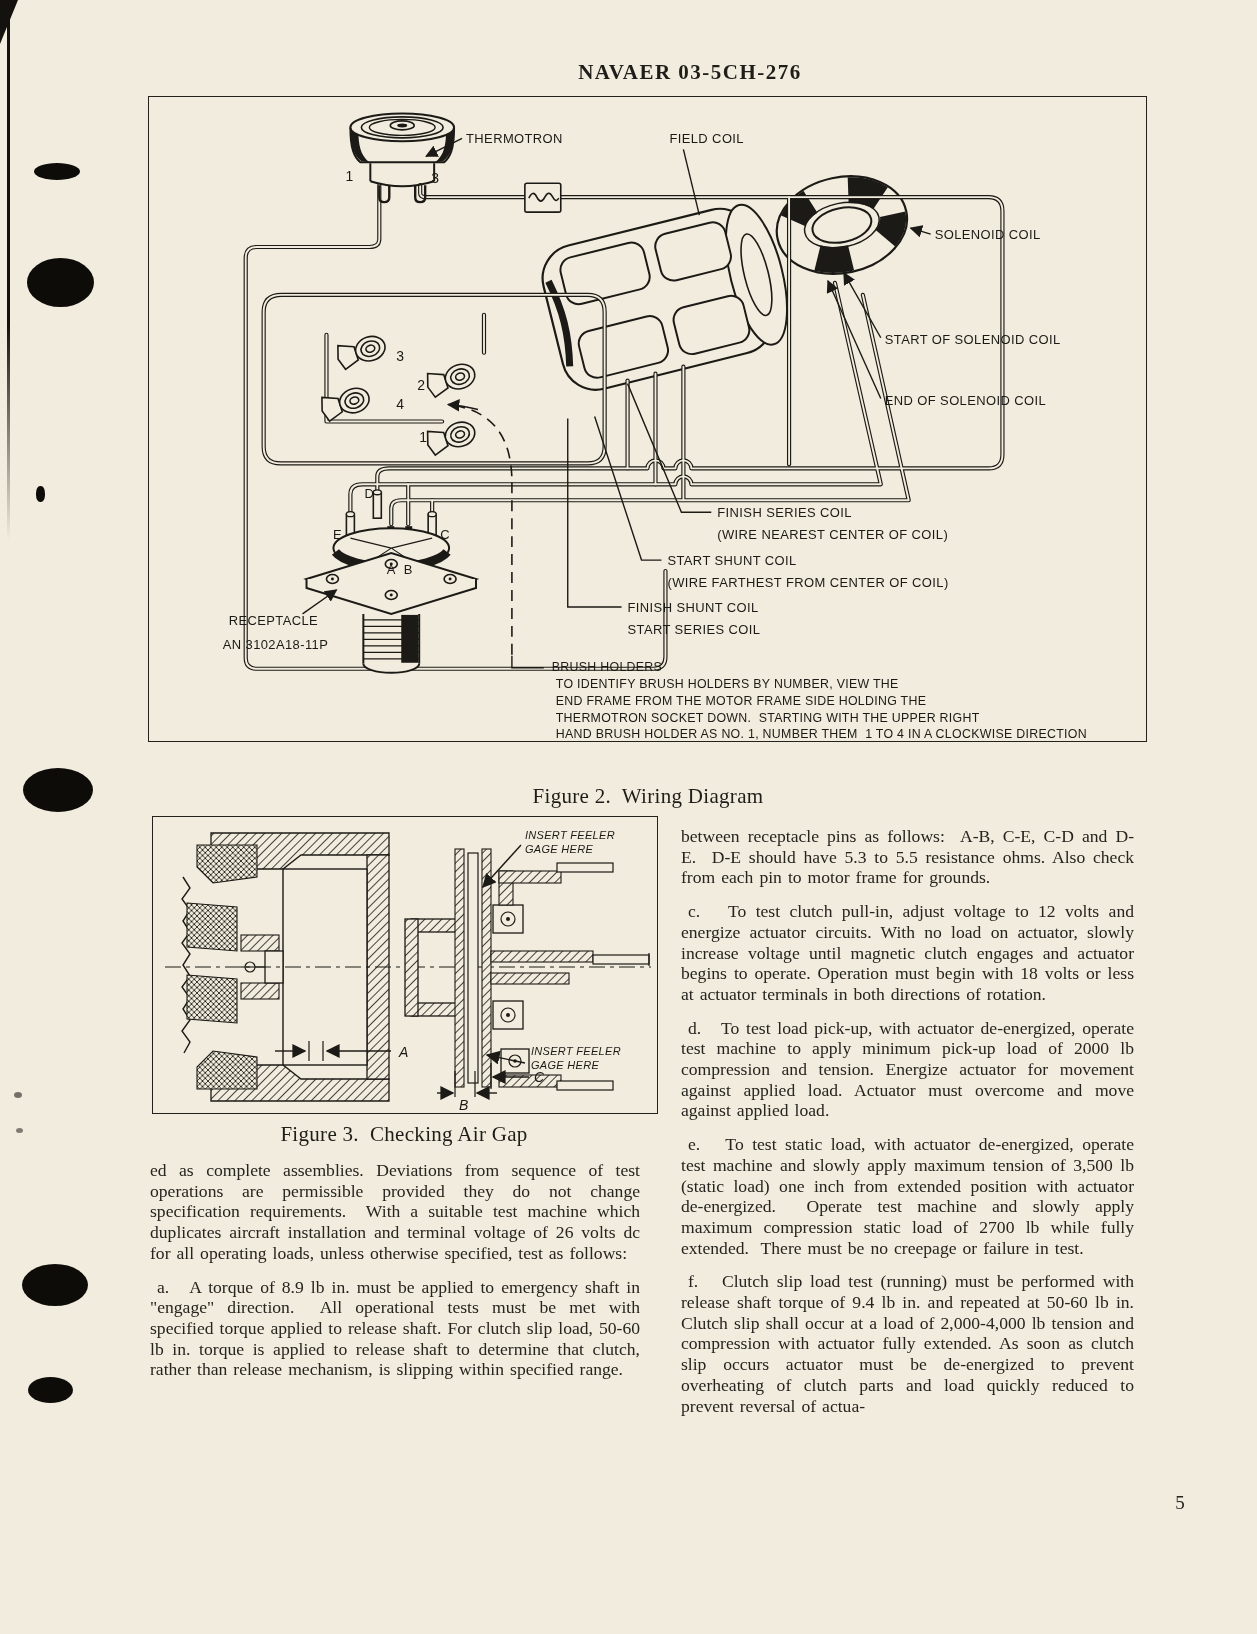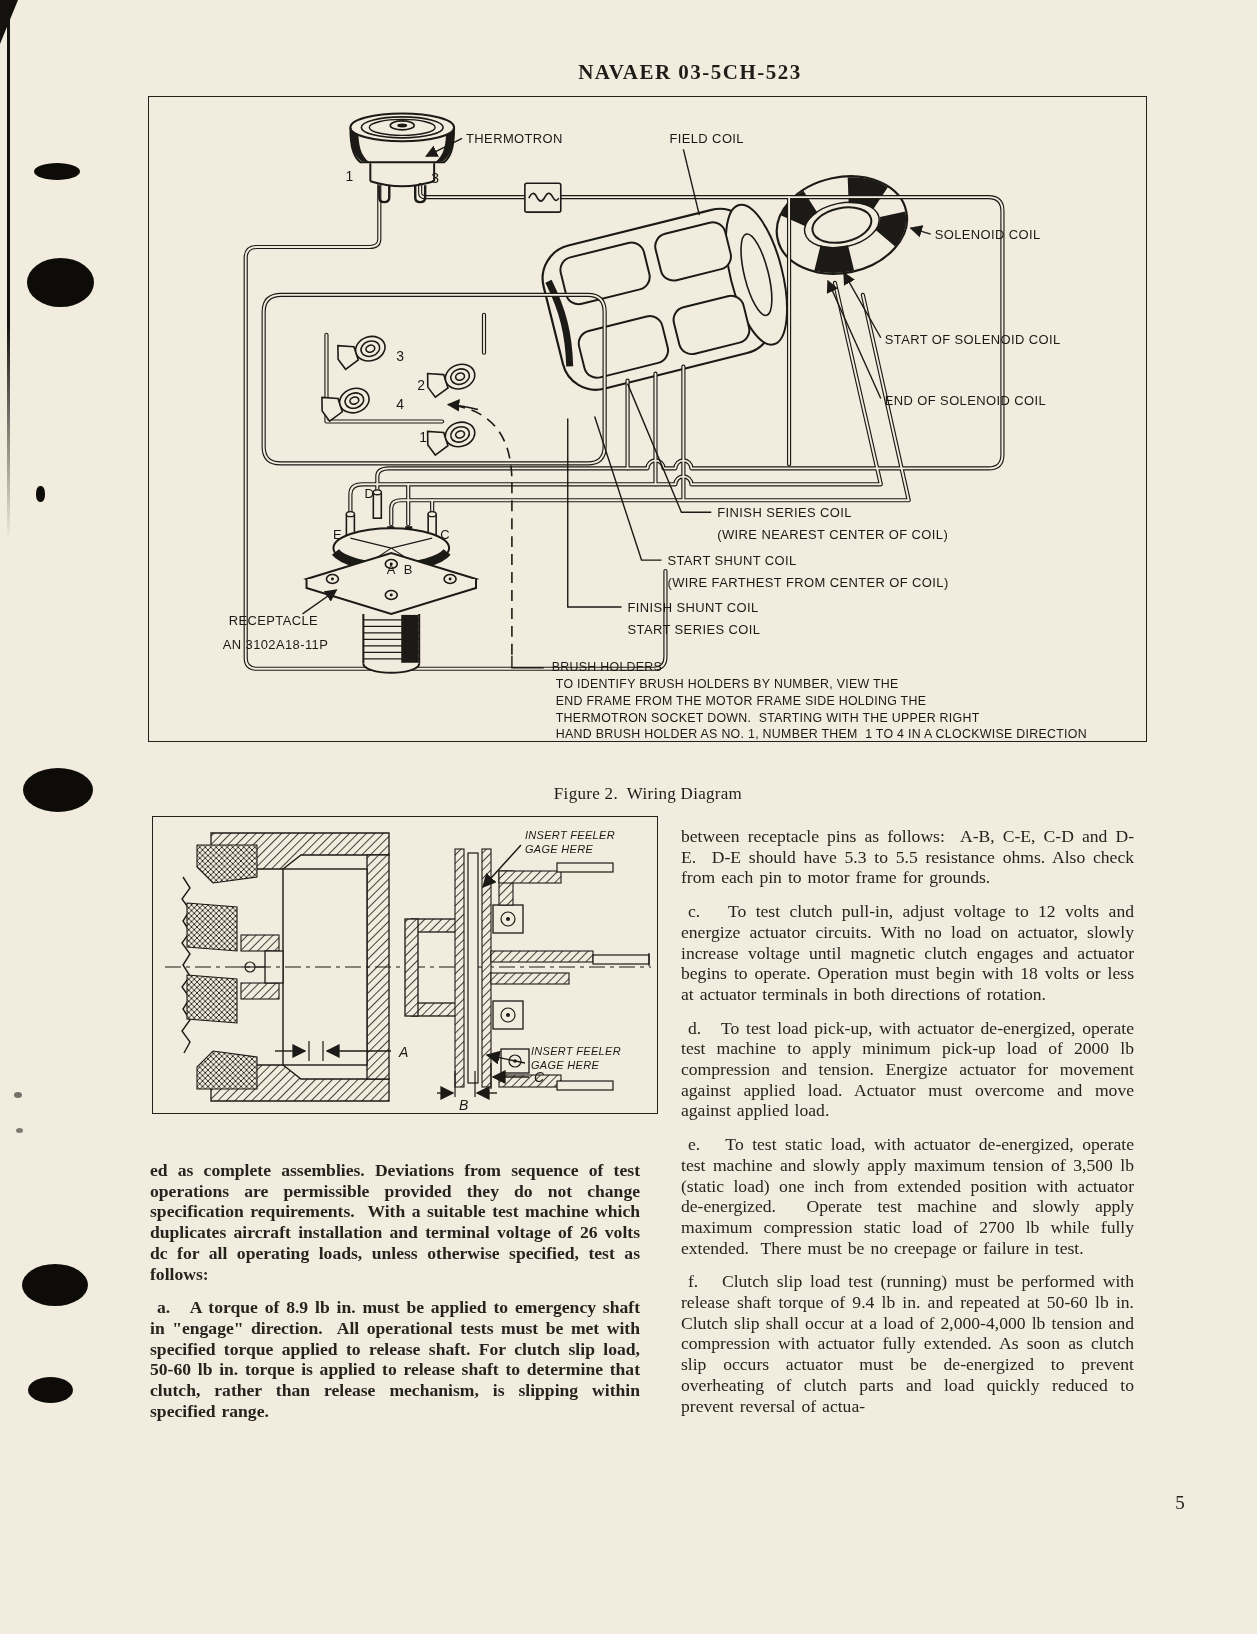--- a/index.html
+++ b/index.html
@@ -20,27 +20,27 @@
   .corner-mark{position:absolute;left:0;top:0;width:18px;height:44px;background:#14120e;
                clip-path:polygon(0 0,100% 0,0 100%);}
   
   .hdr{position:absolute;top:60px;left:160px;width:1060px;text-align:center;
        font-size:21px;font-weight:700;letter-spacing:1.5px;color:#1f1d19;}
   
   .figbox{position:absolute;border:1.7px solid #24221d;}
   #fig2box{left:148px;top:96px;width:997px;height:644px;}
   #fig3box{left:152px;top:816px;width:504px;height:296px;font-style:italic;}
   .figbox svg{display:block;width:100%;height:100%;}
-  .cap{position:absolute;font-size:17px;letter-spacing:.3px;color:#1f1d19;text-align:center;}
+  .cap{position:absolute;font-size:21px;letter-spacing:.3px;color:#1f1d19;text-align:center;}
   #cap2{left:148px;top:784px;width:1000px;}
   #cap3{left:148px;top:1122px;width:512px;}
   
   .col{position:absolute;font-size:17.6px;line-height:20.7px;text-align:justify;
        word-spacing:1.6px;color:#26241f;}
-  #colL{left:150px;top:1160px;width:506px;font-weight:bold;}
+  #colL{left:150px;top:1160px;width:506px;}
   #colR{left:681px;top:826px;width:469px;}
   .col p{margin:0 16px 13px 0;}
   .col p.li{text-indent:7px;}
   .pgnum{position:absolute;left:1150px;top:1492px;width:60px;text-align:center;
          font-size:19px;color:#26241f;}
   
   .ink{stroke:#1c1a16;fill:none;}
   .wire{stroke:#1c1a16;stroke-width:4.2;fill:none;stroke-linecap:round;stroke-linejoin:round;}
   .wirec{stroke:#f1ecdd;stroke-width:1.9;fill:none;stroke-linecap:round;stroke-linejoin:round;}
   .ln{stroke:#1c1a16;stroke-width:1.4;fill:none;}
@@ -66,21 +66,21 @@
   <div class="edge-line"></div>
   <div class="dot" id="dot1"></div>
   <div class="dot" id="dot2"></div>
   <div class="dot" id="dot3"></div>
   <div class="dot" id="dot4"></div>
   <div class="dot" id="dot5"></div>
   <div class="dot" id="speck1"></div>
   <div class="dot" id="speck2"></div>
   <div class="dot" id="speck3"></div>
 
-  <div class="hdr">NAVAER 03-5CH-523</div>
+  <div class="hdr">NAVAER 03-5CH-276</div>
 
   <div class="figbox" id="fig2box">
   <svg viewBox="0 0 1000 645">
     <defs>
       <marker id="arw2" viewBox="0 0 10 10" refX="9" refY="5" markerWidth="9" markerHeight="9" orient="auto">
         <path d="M0,0 L10,5 L0,10 Z" fill="#1c1a16"></path>
       </marker>
       <path id="w1" d="M 231,88 V 142 Q 231,150 221,150 H 108 Q 97,150 97,161 V 562 Q 97,573 108,573 H 506 Q 518,573 518,561 V 475"></path>
       <path id="w2" d="M 272,88 V 96 Q 272,100 278,100 H 377"></path>
       <path id="b1" d="M 229,396 V 380 Q 229,372 241,372 H 500 a 8,8 0 0 1 16,0 H 528 a 8,8 0 0 1 16,0 H 842 Q 856,372 856,358 V 114 Q 856,100 842,100 H 413"></path>
@@ -336,20 +336,21 @@
     <text class="t3" x="372" y="22">INSERT FEELER</text>
     <text class="t3" x="372" y="36">GAGE HERE</text>
     <text class="t3" x="378" y="238">INSERT FEELER</text>
     <text class="t3" x="378" y="252">GAGE HERE</text>
     <text class="tn" x="246" y="240">A</text>
     <text class="tn" x="306" y="293">B</text>
     <text class="tn" x="381" y="265">C</text>
   </svg>
   </div>
 
+  <div class="cap" id="cap3">Figure 3.&nbsp; Checking Air Gap</div>
 
   <div class="col" id="colL">
     <p>ed as complete assemblies. Deviations from sequence of test operations are permissible provided they do not change specification requirements.&nbsp; With a suitable test machine which duplicates aircraft installation and terminal voltage of 26 volts dc for all operating loads, unless otherwise specified, test as follows:</p>
     <p class="li">a.&nbsp;&nbsp; A torque of 8.9 lb in. must be applied to emergency shaft in "engage" direction.&nbsp; All operational tests must be met with specified torque applied to release shaft. For clutch slip load, 50-60 lb in. torque is applied to release shaft to determine that clutch, rather than release mechanism, is slipping within specified range.</p>
   </div>
 
   <div class="col" id="colR">
     <p>between receptacle pins as follows:&nbsp; A-B, C-E, C-D and D-E.&nbsp; D-E should have 5.3 to 5.5 resistance ohms. Also check from each pin to motor frame for grounds.</p>
     <p class="li">c.&nbsp;&nbsp; To test clutch pull-in, adjust voltage to 12 volts and energize actuator circuits. With no load on actuator, slowly increase voltage until magnetic clutch engages and actuator begins to operate. Operation must begin with 18 volts or less at actuator terminals in both directions of rotation.</p>
     <p class="li">d.&nbsp;&nbsp; To test load pick-up, with actuator de-energized, operate test machine to apply minimum pick-up load of 2000 lb compression and tension. Energize actuator for movement against applied load. Actuator must overcome and move against applied load.</p>

